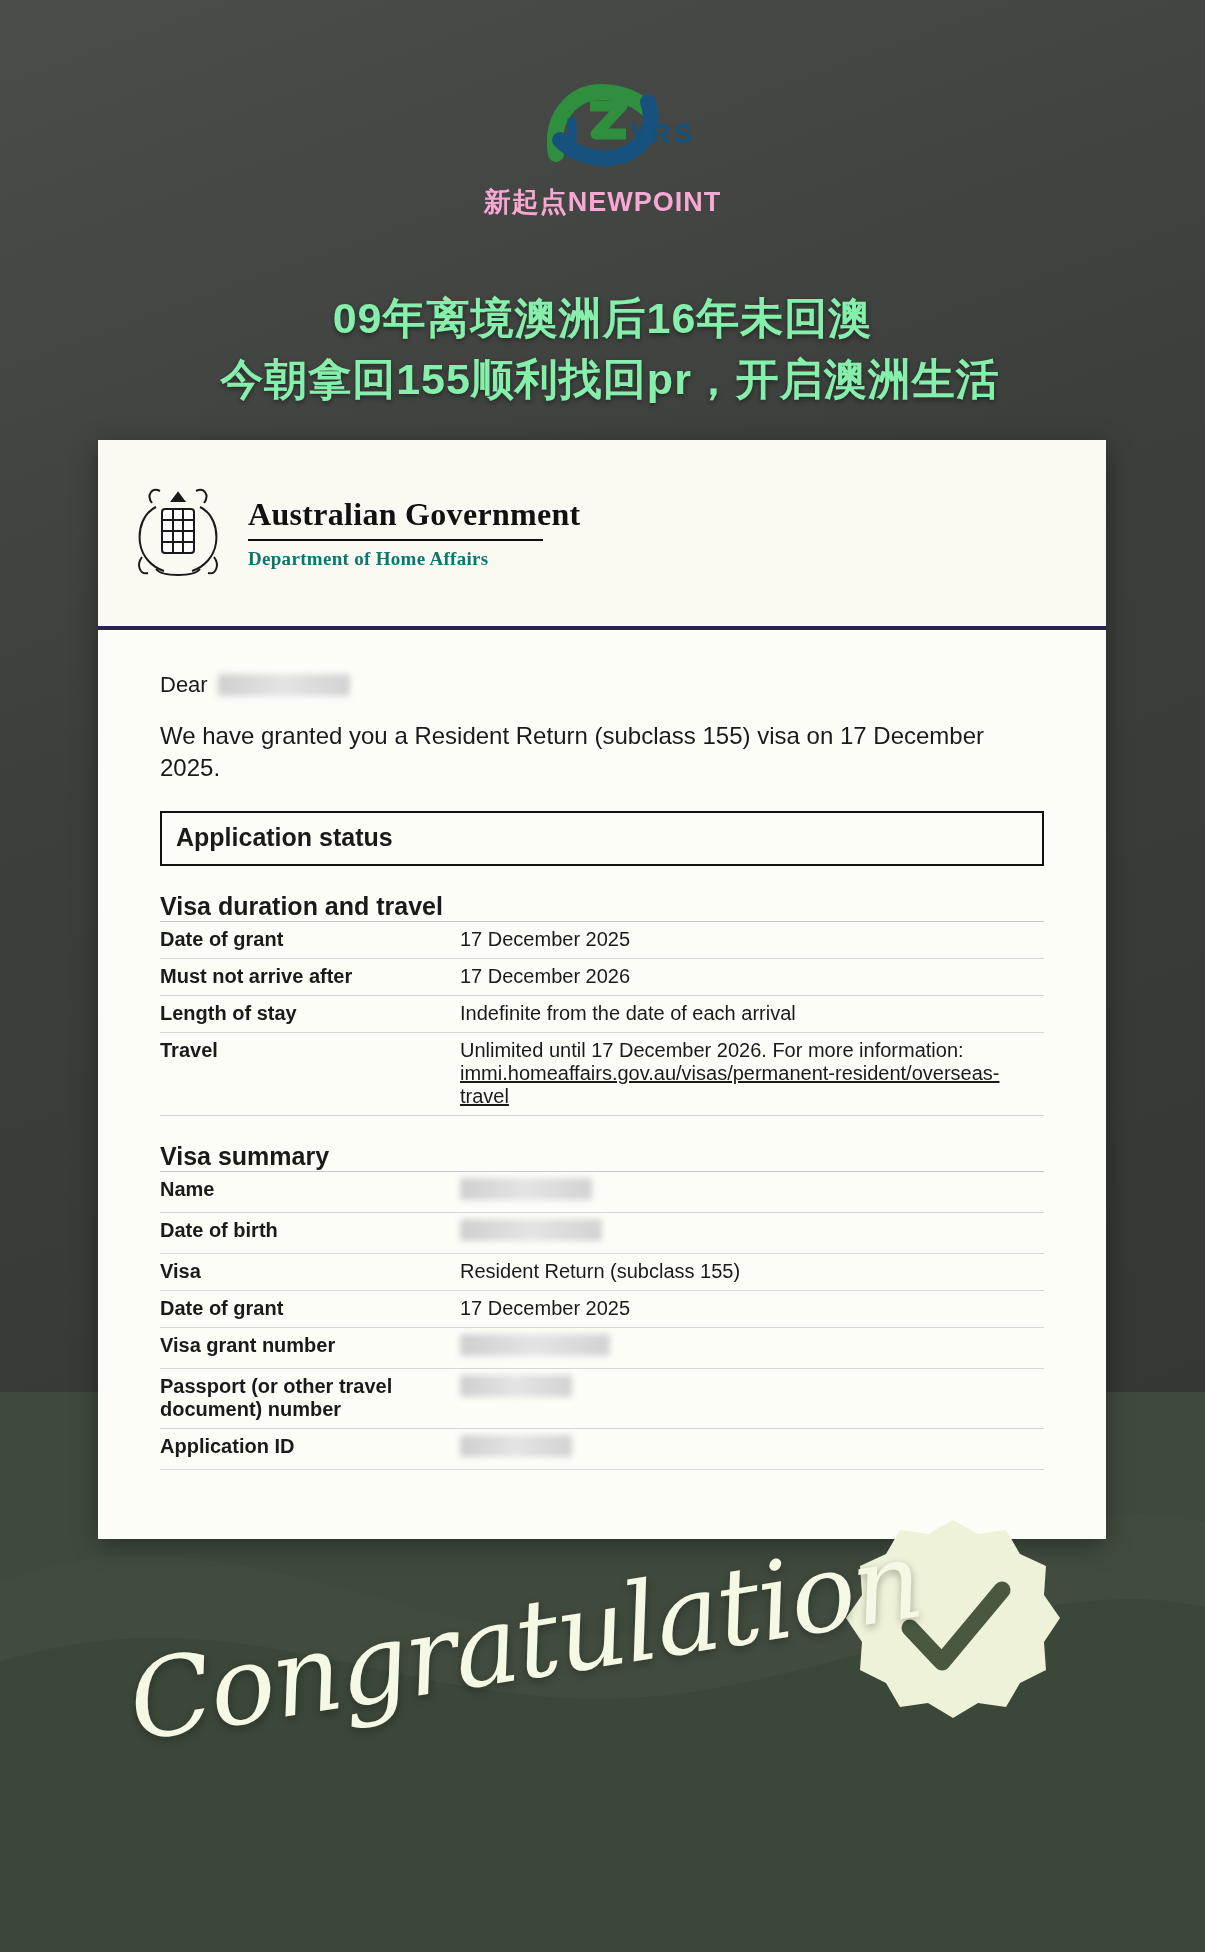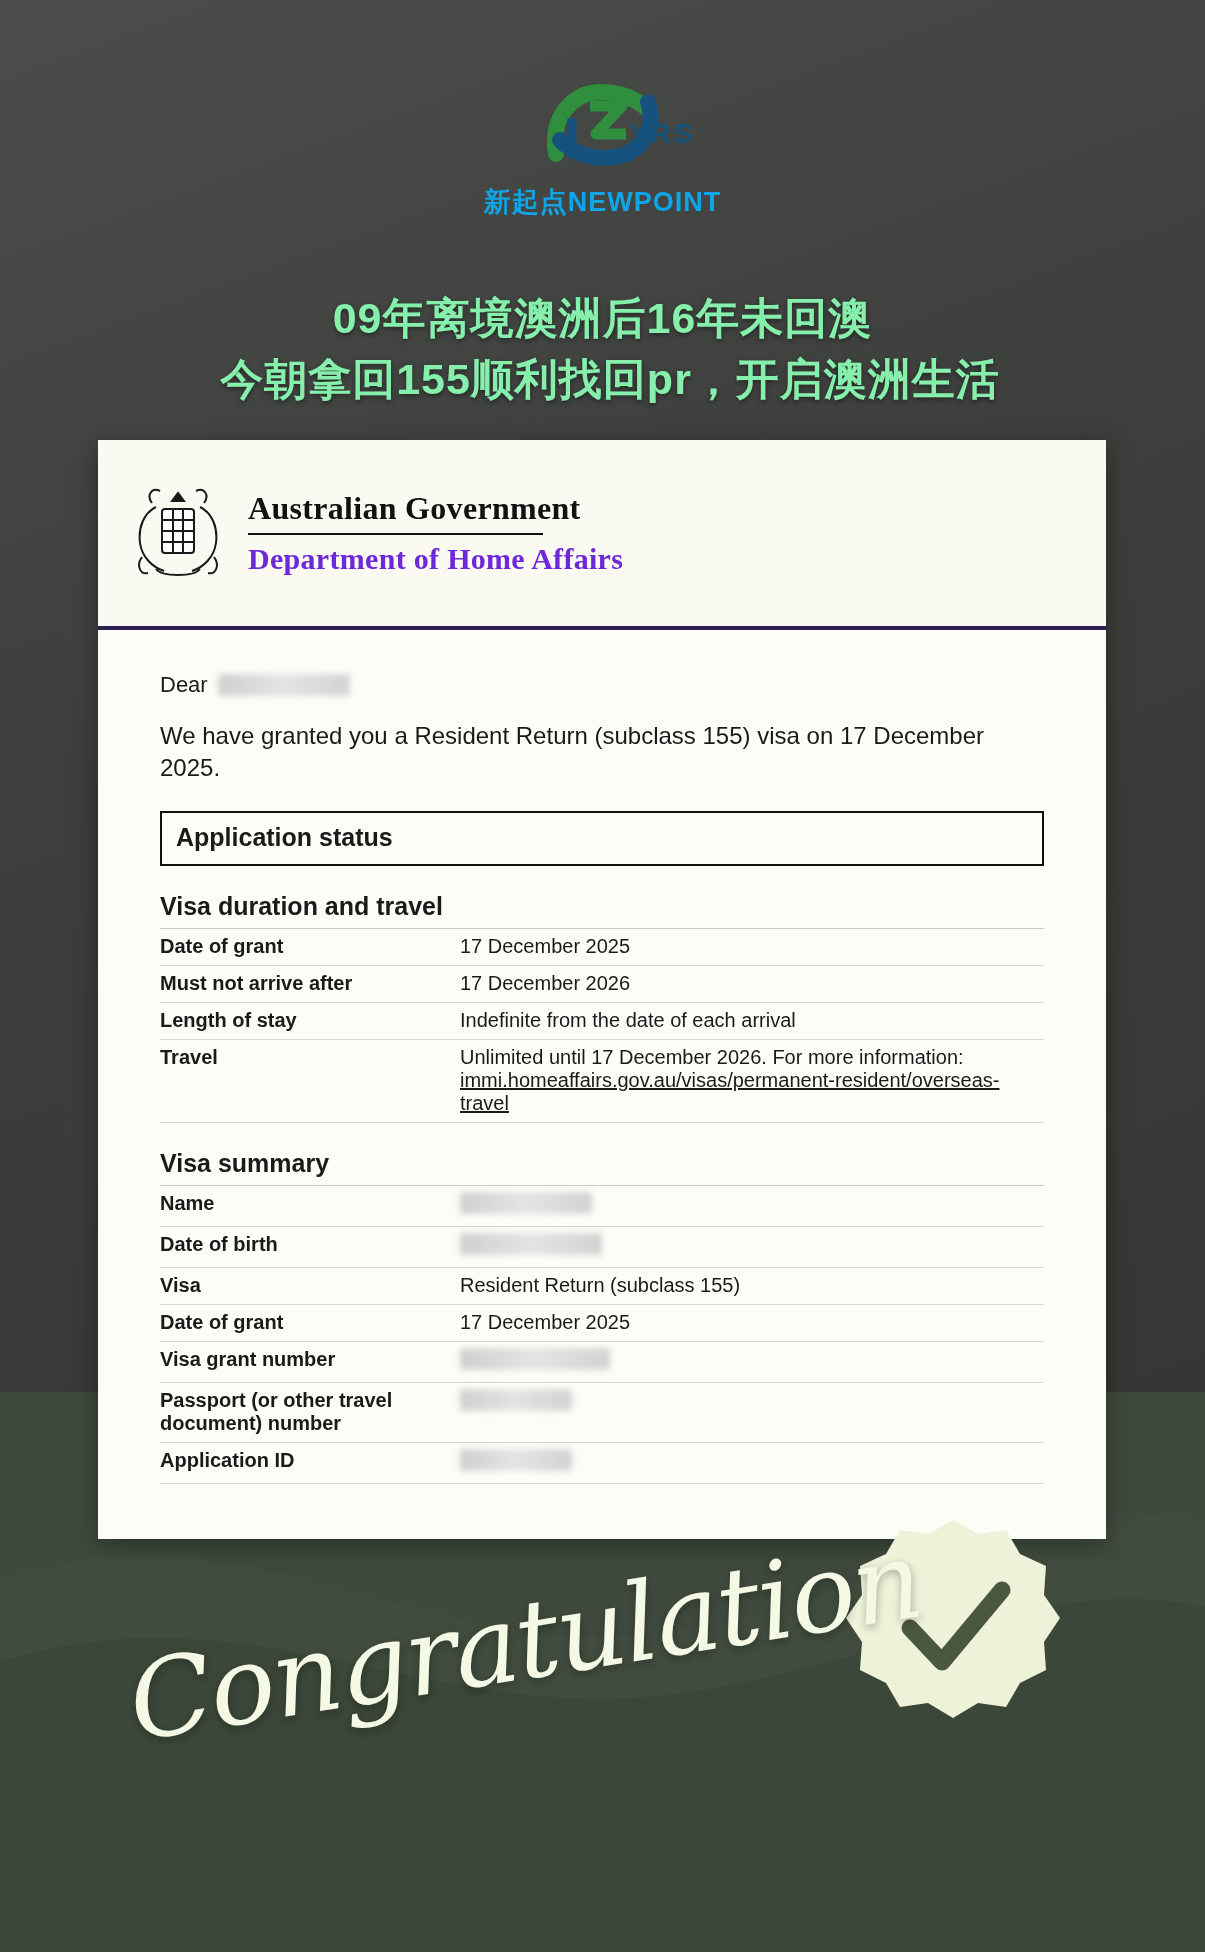--- a/index.html
+++ b/index.html
@@ -38,21 +38,21 @@
   .wm-2   { left: 330px; top: 1080px; font-size: 230px; font-family: "DejaVu Sans", sans-serif; }
 
   
   .logo-wrap {
     position: absolute; left: 0; top: 62px; width: 1205px;
     text-align: center;
   }
   .logo-mark { position: relative; width: 210px; height: 118px; margin: 0 auto; }
   .logo-text {
     margin-top: 4px;
-    font-size: 27px; font-weight: bold; color: #0ea5e9; letter-spacing: 1px;
+    font-size: 27px; font-weight: bold; color: #f9a8d4; letter-spacing: 1px;
   }
   .logo-yrs {
     position: absolute; right: 12px; top: 56px;
     font-size: 28px; font-weight: bold; color: #14527a; letter-spacing: 3px;
   }
 
   
   .headline {
     position: absolute; left: 0; top: 288px; width: 1205px;
     text-align: center; color: #86efac;
@@ -75,22 +75,22 @@
     border-bottom: 4px solid #2e2350;
   }
   .coat { width: 112px; height: 120px; flex: none; }
   .gov-text { margin-left: 14px; }
   .gov-line1 {
     font-family: "Liberation Serif", serif; font-size: 32px; font-weight: bold;
     color: #111; letter-spacing: 0.3px;
   }
   .gov-rule { height: 2px; background: #111; margin: 6px 0 7px 0; width: 295px; }
   .gov-line2 {
-    font-family: "Liberation Serif", serif; font-size: 30px; font-weight: bold;
-    color: #6d28d9; letter-spacing: 0.3px;
+    font-family: "Liberation Serif", serif; font-size: 19px; font-weight: bold;
+    color: #0f766e; letter-spacing: 0.3px;
   }
 
   .doc-body { padding: 42px 62px 0 62px; color: #1a1a1a; }
 
   .dear-row { display: flex; align-items: center; font-size: 22px; }
   .redact {
     display: inline-block; height: 22px; border-radius: 2px;
     background: linear-gradient(90deg,#cfcfcf,#e4e4e4,#d2d2d2);
     filter: blur(3px);
   }
@@ -101,21 +101,21 @@
   }
   .status-title { font-size: 25px; font-weight: bold; }
   .status-row {
     margin-top: 4px; display: flex; justify-content: space-between;
     font-size: 22px;
   }
   .status-row .val { font-weight: bold; padding-right: 200px; }
 
   .sec-title {
     margin-top: 26px; font-size: 25px; font-weight: bold;
-    padding-bottom: 7px; border-bottom: 1px solid #c9c9c9;
+    border-bottom: 1px solid #c9c9c9;
   }
   table.kv { width: 100%; border-collapse: collapse; }
   table.kv td {
     font-size: 20px; padding: 6px 0 7px 0; vertical-align: top;
     border-bottom: 1px solid #d7d7d7;
   }
   table.kv td.k { font-weight: bold; width: 300px; }
   table.kv td.v { }
   .link { color: #1a1a1a; text-decoration: underline; }
 

